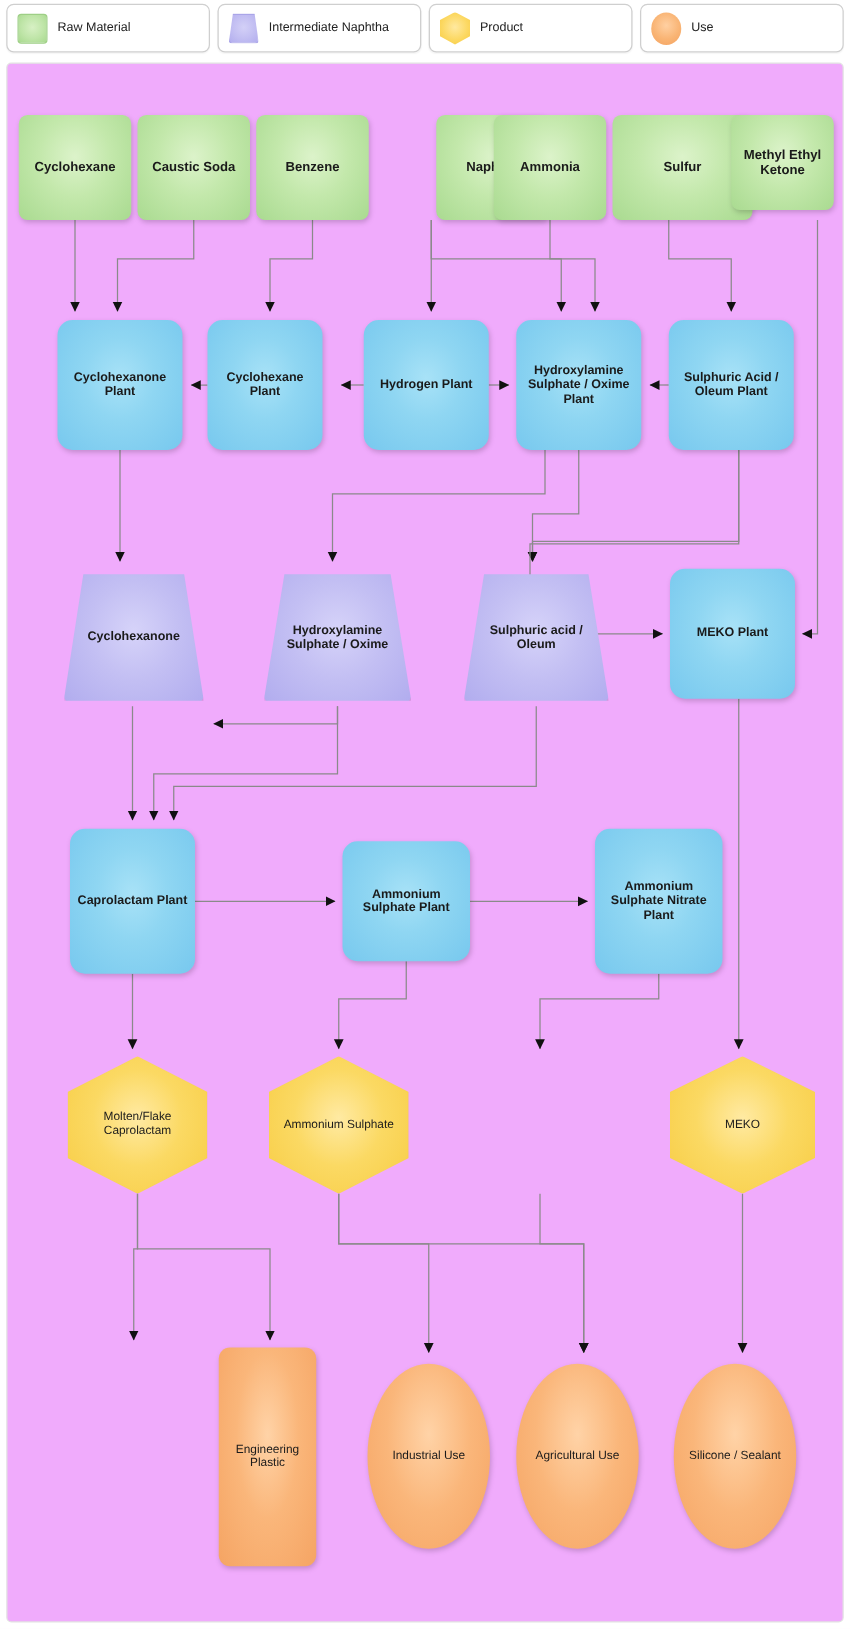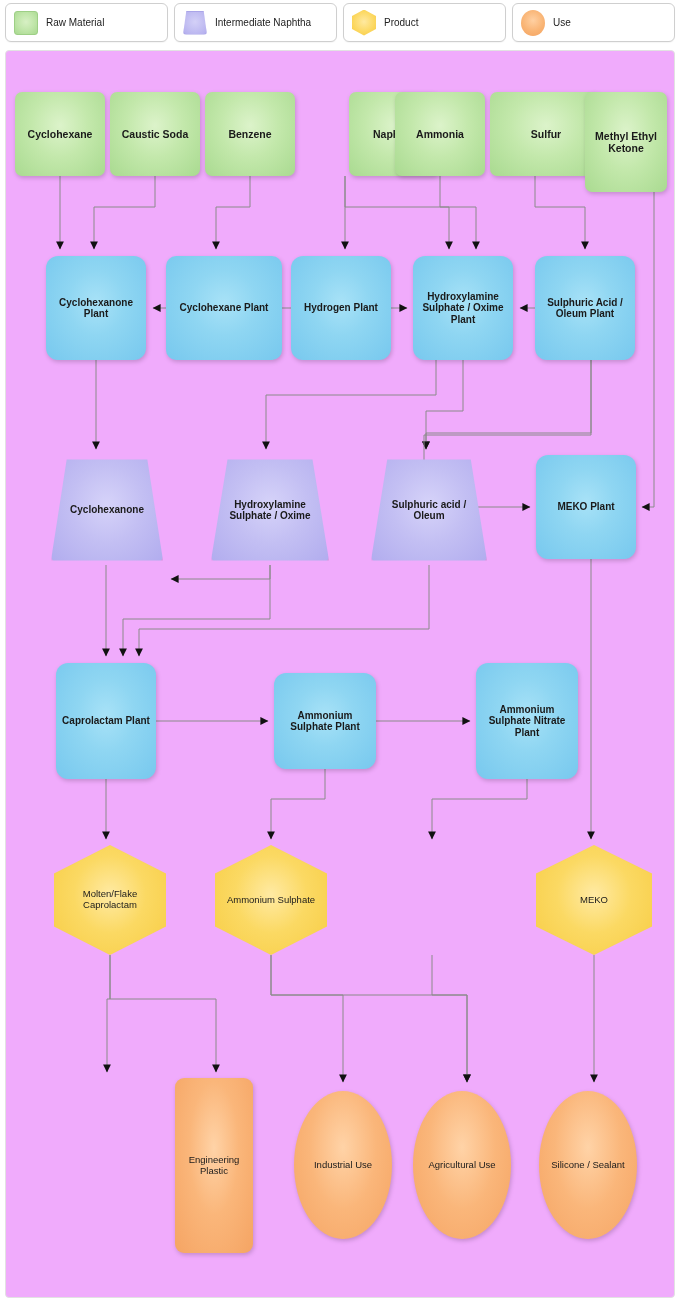--- a/index.html
+++ b/index.html
@@ -211,28 +211,28 @@
         </div>
       <div class="node n-raw" style="left:304px;top:41px;width:90px;height:84px;margin-left:39px;">
           <span>Naphtha</span>
         </div>
       <div class="node n-raw" style="left:389px;top:41px;width:90px;height:84px;">
           <span>Ammonia</span>
         </div>
       <div class="node n-raw" style="left:484px;top:41px;width:112px;height:84px;">
           <span>Sulfur</span>
         </div>
-      <div class="node n-raw" style="left:579px;top:41px;width:82px;height:100px;">
+      <div class="node n-raw" style="left:579px;top:41px;width:82px;height:76px;">
           <span>Methyl Ethyl Ketone</span>
         </div>
 
       <div class="node n-plant" style="left:40px;top:205px;width:100px;height:104px;">
           <span>Cyclohexanone Plant</span>
         </div>
-      <div class="node n-plant" style="left:160px;top:205px;width:116px;height:104px;border-radius:10px;">
+      <div class="node n-plant" style="left:160px;top:205px;width:92px;height:104px;">
           <span>Cyclohexane Plant</span>
         </div>
       <div class="node n-plant" style="left:285px;top:205px;width:100px;height:104px;">
           <span>Hydrogen Plant</span>
         </div>
       <div class="node n-plant" style="left:407px;top:205px;width:100px;height:104px;">
           <span>Hydroxylamine Sulphate / Oxime Plant</span>
         </div>
       <div class="node n-plant" style="left:529px;top:205px;width:100px;height:104px;">
           <span>Sulphuric Acid / Oleum Plant</span>

